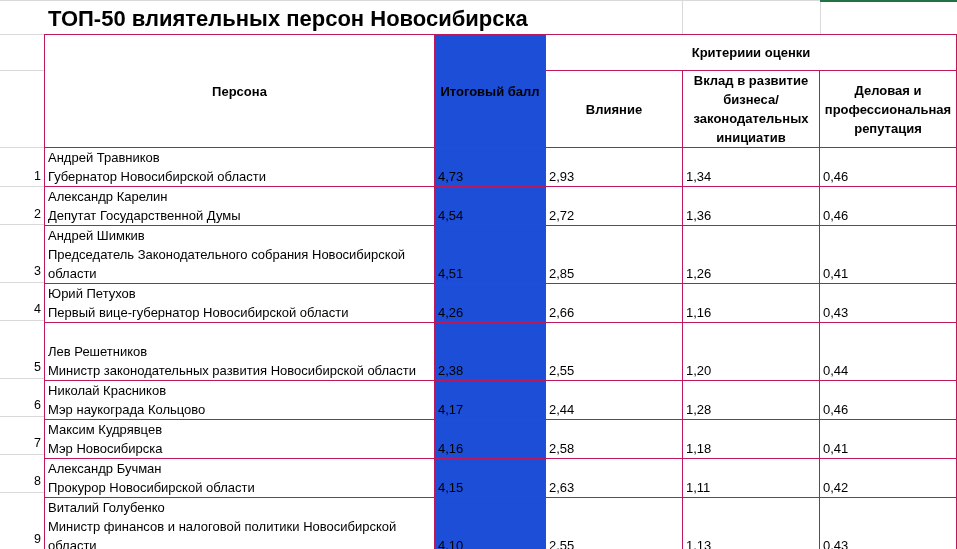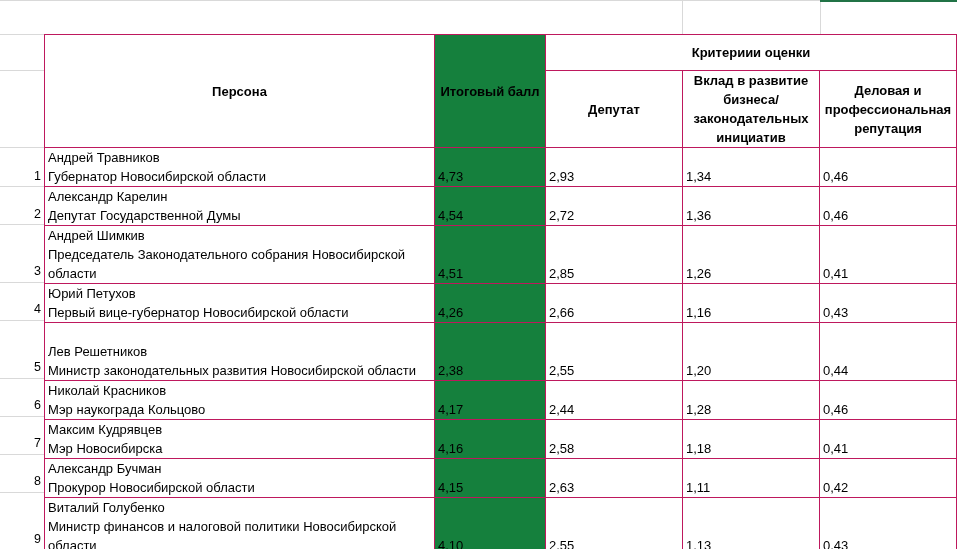--- a/index.html
+++ b/index.html
@@ -17,58 +17,59 @@
   }
   table.grid {
     position: absolute; left: 44px; top: 34px;
     border-collapse: collapse; table-layout: fixed;
   }
   table.grid td, table.grid th {
     border: 1px solid #be185d; padding: 0 3px; font-size: 13px;
     overflow: hidden;
   }
   th { font-weight: bold; text-align: center; vertical-align: middle; line-height: 19px; }
-  .green { background: #15803d; margin-left: 32px; }
+  .green { background: #1d4ed8; margin-left: 32px; }
   td.person { vertical-align: bottom; text-align: left; line-height: 19px; white-space: normal; }
   td.num { vertical-align: bottom; line-height: 19px; padding-bottom: 0; }
   .rownum {
     position: absolute; width: 44px; text-align: right; font-size: 12.5px; line-height: 19px;
     padding-right: 3px; box-sizing: border-box;
   }
   .top-green-line { position: absolute; left: 820px; top: 0; width: 137px; height: 2px; background: #217346; }
 </style>
 </head>
 <body>
 
 <div class="sheet">
 
   <div class="gridline-h" style="top:0;width:957px;"></div>
   <div class="gridline-h" style="top:34px;width:957px;"></div>
   <div class="gridline-h" style="top:70px;width:44px;"></div>
   <div class="gridline-v" style="left:682px;height:34px;"></div>
   <div class="gridline-v" style="left:820px;height:34px;"></div>
   <div class="top-green-line"></div>
 
+  <div class="title">ТОП-50 влиятельных персон Новосибирска</div>
 
   <table class="grid">
     <colgroup>
       <col style="width:390px">
       <col style="width:111px">
       <col style="width:137px">
       <col style="width:137px">
       <col style="width:137px">
     </colgroup>
     <thead>
       <tr style="height:36px">
         <th rowspan="2">Персона</th>
         <th rowspan="2" class="green">Итоговый балл</th>
         <th colspan="3">Критериии оценки</th>
       </tr>
       <tr style="height:77px">
-        <th>Депутат</th>
+        <th>Влияние</th>
         <th>Вклад в развитие бизнеса/ законодательных инициатив</th>
         <th>Деловая и профессиональная репутация</th>
       </tr>
     </thead>
     <tbody>
       <tr style="height:38px">
         <td class="person">
             <div>Андрей Травников</div>
             <div>Губернатор Новосибирской области</div>
           </td>

